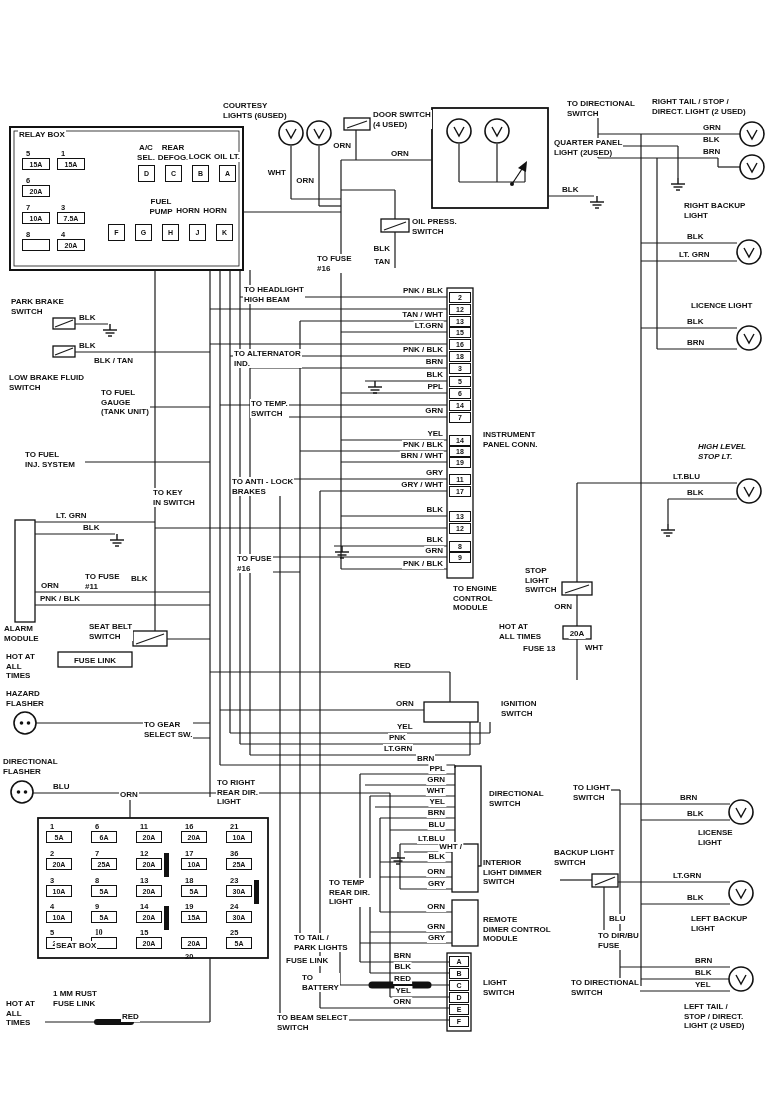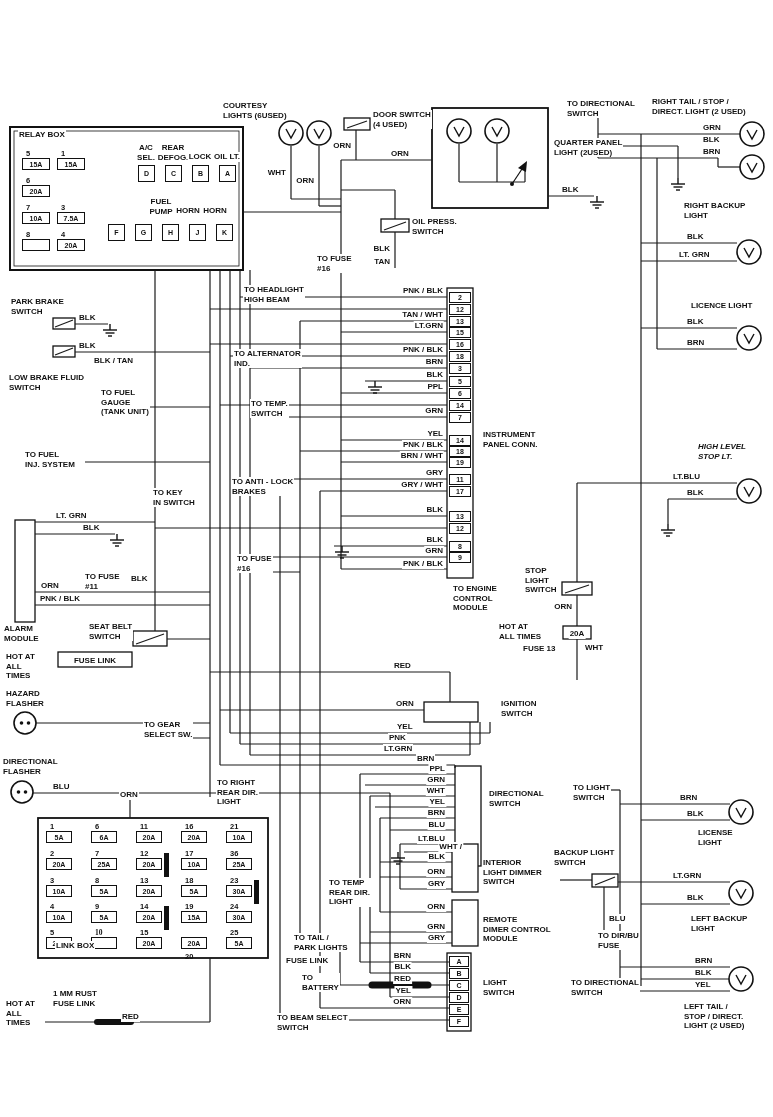--- a/index.html
+++ b/index.html
@@ -428,21 +428,21 @@
     <div class="lbl" style="left: 597px; top: 931px;">TO DIR/BU
 FUSE</div>
     <div class="lbl" style="left: 570px; top: 978px;">TO DIRECTIONAL
 SWITCH</div>
     <div class="lbl" style="left: 694px; top: 956px;">BRN</div>
     <div class="lbl" style="left: 694px; top: 968px;">BLK</div>
     <div class="lbl" style="left: 694px; top: 980px;">YEL</div>
     <div class="lbl" style="left: 683px; top: 1002px;">LEFT TAIL /
 STOP / DIRECT.
 LIGHT (2 USED)</div>
-    <div class="lbl" style="left: 55px; top: 941px;">LINK BOX</div>
+    <div class="lbl" style="left: 55px; top: 941px;">SEAT BOX</div>
     <div class="lbl" style="left: 52px; top: 989px;">1 MM RUST
 FUSE LINK</div>
     <div class="lbl" style="left: 5px; top: 999px;">HOT AT
 ALL
 TIMES</div>
     <div class="lbl" style="left: 121px; top: 1012px;">RED</div>
     <div class="lbl c" style="left: 146px; top: 143px;">A/C
 SEL.</div>
     <div class="lbl c" style="left: 173px; top: 143px;">REAR
 DEFOG.</div>

